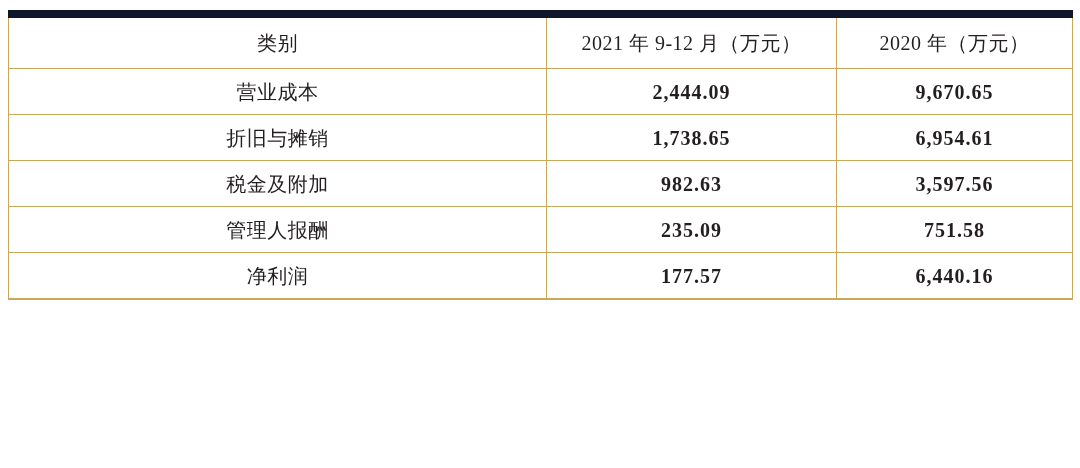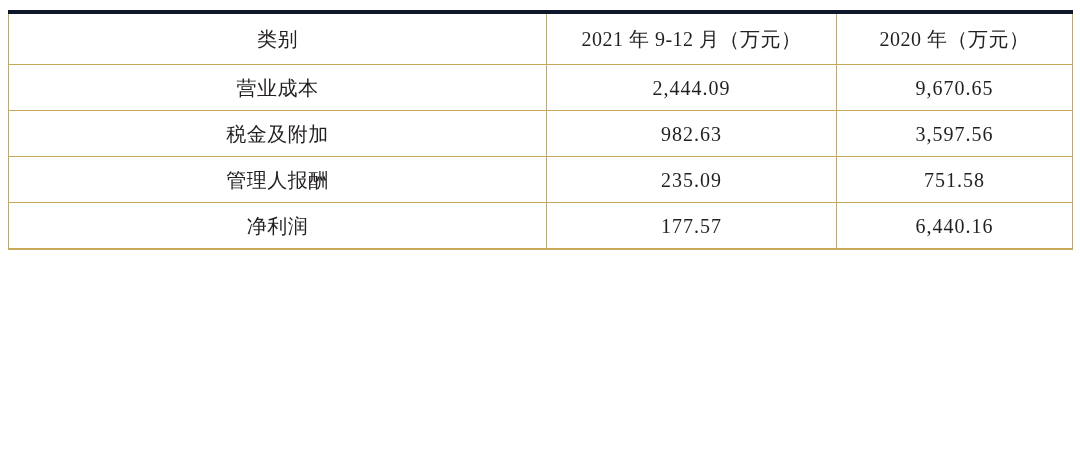--- a/index.html
+++ b/index.html
@@ -36,38 +36,39 @@
     border: 1px solid #c8a95a;
     text-align: center;
     vertical-align: middle;
     font-size: 20px;
     line-height: 1.2;
     padding: 0;
     height: 45px;
     letter-spacing: 0.5px;
   }
   table.fin-table thead th {
-    border-top: 4px solid #0f172a;
+    border-top: 8px solid #0f172a;
     border-bottom: 1px solid #c8a95a;
     font-weight: normal;
     height: 50px;
     font-size: 20px;
   }
   table.fin-table thead tr {
     background: #ffffff;
   }
   table.fin-table tbody tr:last-child td {
     border-bottom: 2px solid #c8a95a;
   }
   table.fin-table td.label {
     font-size: 20px;
   }
   table.fin-table td.value {
     font-size: 20px;
     letter-spacing: 1px;
+    font-weight: bold;
   }
 </style>
 </head>
 <body>
 
 <div class="sheet">
   <table class="fin-table">
     <colgroup>
       <col class="c-label">
       <col class="c-v1">
@@ -80,20 +81,25 @@
         <th>2020 年（万元）</th>
       </tr>
     </thead>
     <tbody>
       <tr>
         <td class="label">营业成本</td>
         <td class="value">2,444.09</td>
         <td class="value">9,670.65</td>
       </tr>
       <tr>
+        <td class="label">折旧与摊销</td>
+        <td class="value">1,738.65</td>
+        <td class="value">6,954.61</td>
+      </tr>
+      <tr>
         <td class="label">税金及附加</td>
         <td class="value">982.63</td>
         <td class="value">3,597.56</td>
       </tr>
       <tr>
         <td class="label">管理人报酬</td>
         <td class="value">235.09</td>
         <td class="value">751.58</td>
       </tr>
       <tr>

